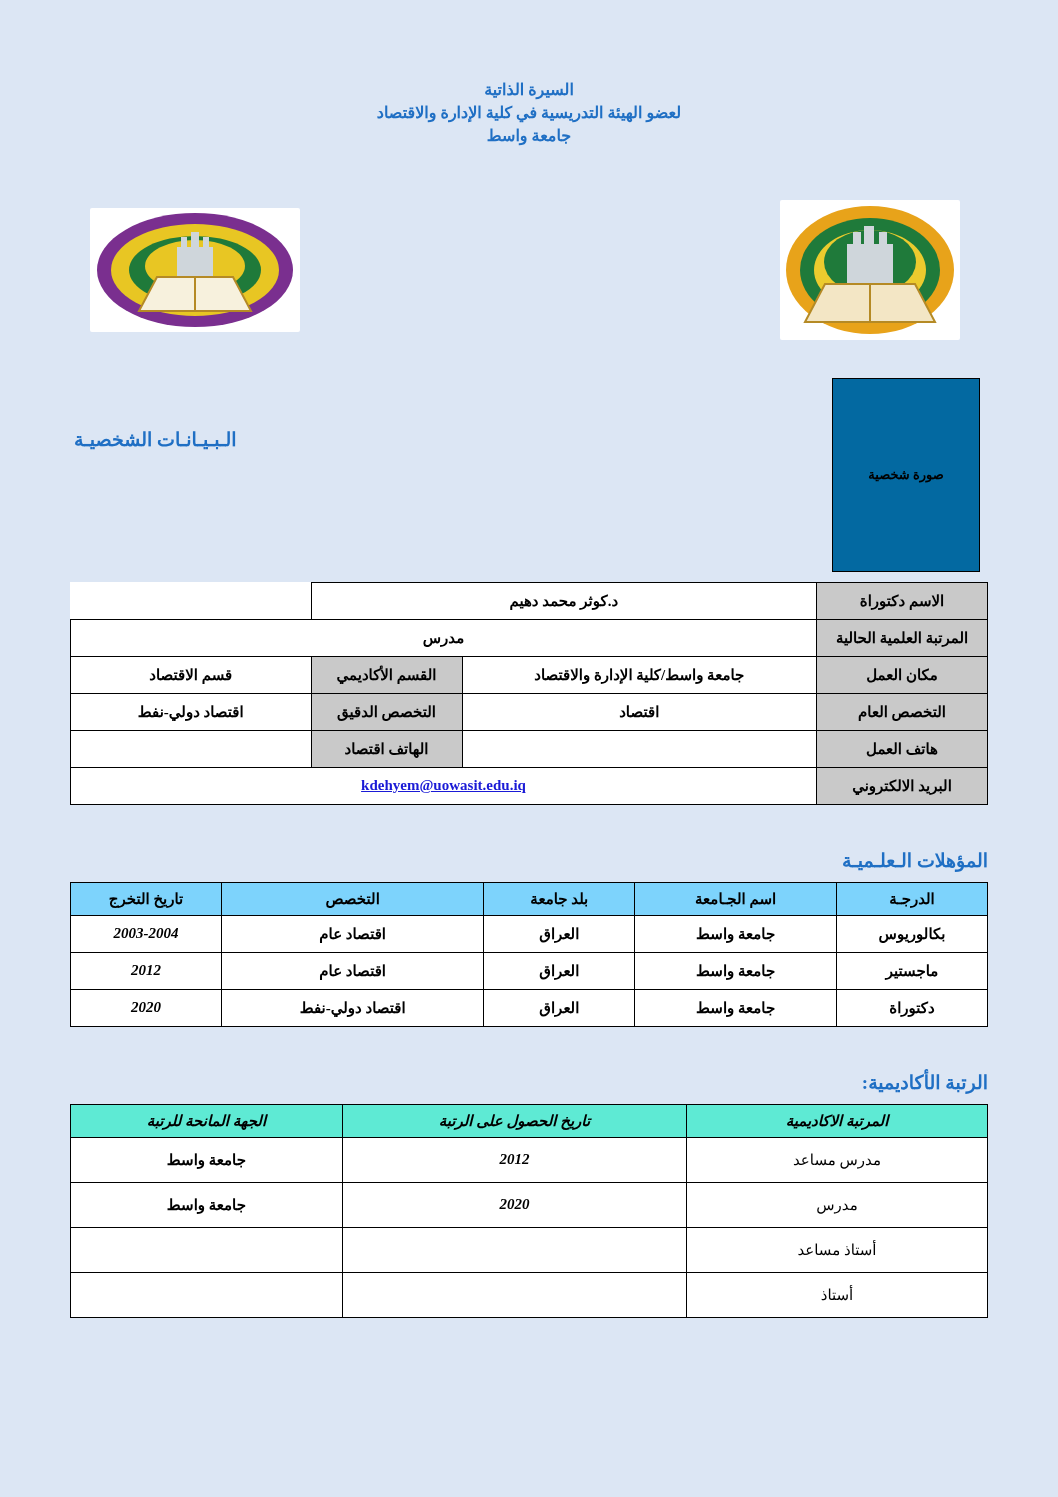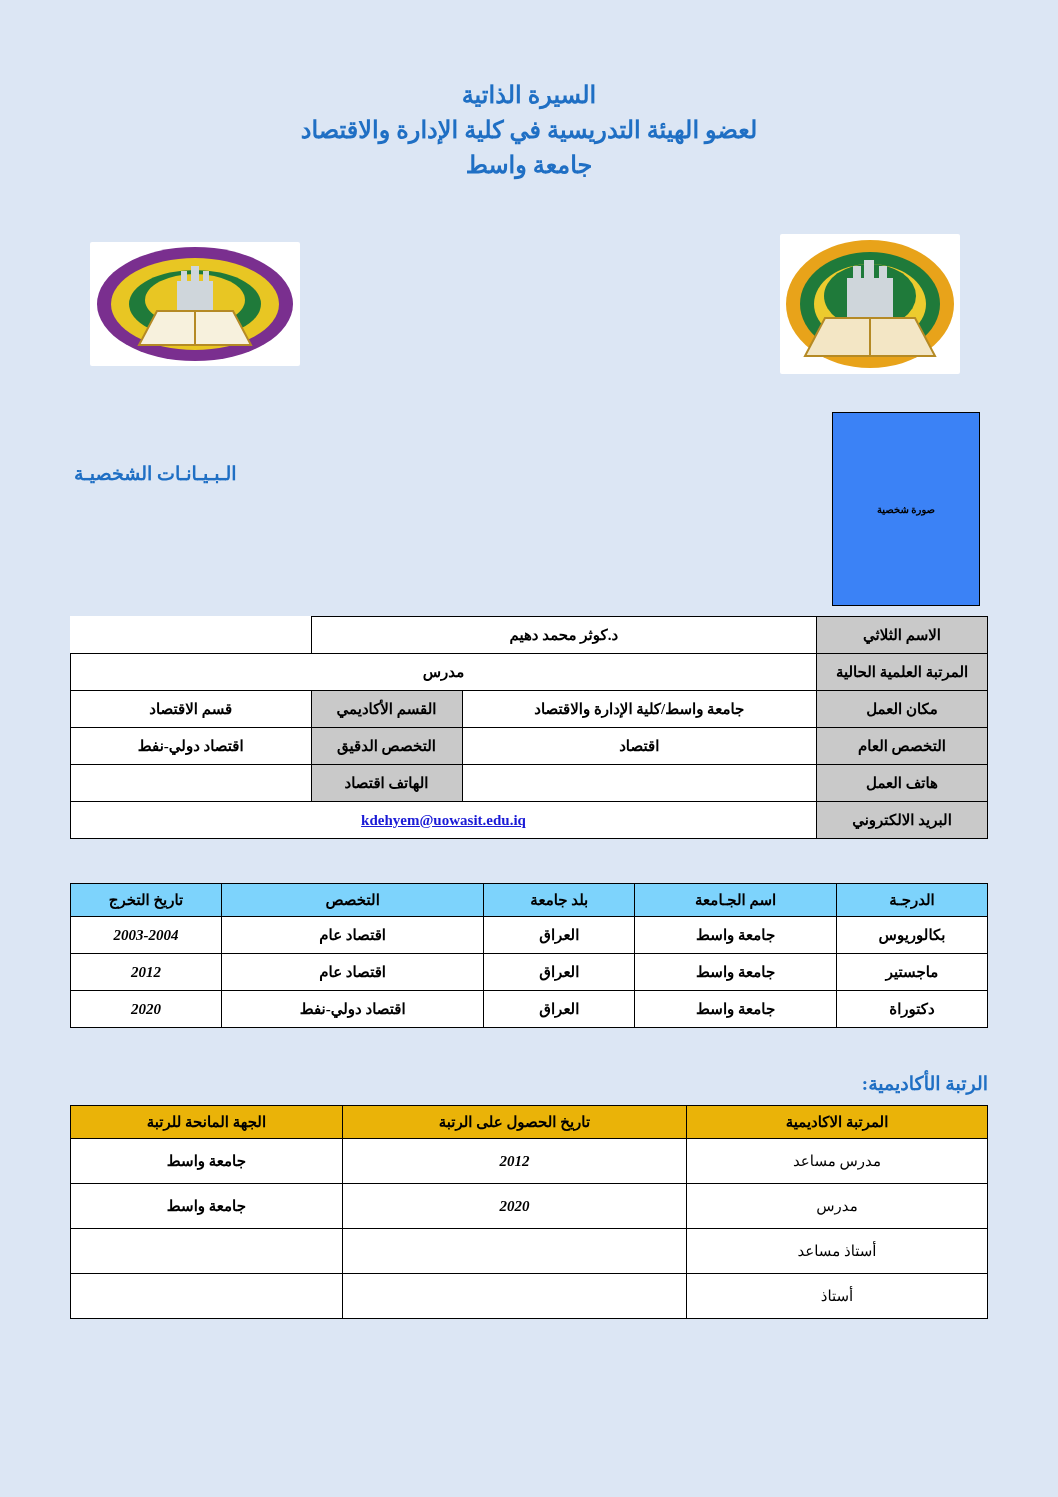--- a/index.html
+++ b/index.html
@@ -25,21 +25,21 @@
 
   
   .doc-title {
     text-align: center;
     padding-top: 78px;
     line-height: 1.45;
   }
   .doc-title div {
     color: #1f6fc4;
     font-weight: bold;
-    font-size: 24px;
+    font-size: 16px;
     letter-spacing: 0px;
   }
 
   
   .logos {
     position: relative;
     height: 160px;
     margin-top: 52px;
   }
   .logo-box {
@@ -86,26 +86,26 @@
     position: relative;
     height: 210px;
     margin-top: 18px;
   }
   .photo-box {
     position: absolute;
     right: 8px;
     top: 0;
     width: 146px;
     height: 192px;
-    background: #3b82f6;
+    background: #0369a1;
     border: 1px solid #000;
     display: flex;
     align-items: center;
     justify-content: center;
-    font-size: 10px;
+    font-size: 13px;
     font-weight: bold;
   }
   .personal-heading {
     position: absolute;
     left: 4px;
     top: 50px;
     color: #1f6fc4;
     font-weight: bold;
     font-size: 19px;
     letter-spacing: 1px;
@@ -138,21 +138,21 @@
     font-weight: bold;
   }
 
   
   .tbl-qual { margin-top: 0; }
   .tbl-qual td { height: 26px; }
   .tbl-qual .hdr { background:#7dd3fc; font-weight:bold; }
 
   
   .tbl-rank td { height: 34px; }
-  .tbl-rank .hdr { background:#eab308; font-weight:bold; }
+  .tbl-rank .hdr { background:#5eead4; font-weight:bold;font-style:italic; }
 
   .block { margin-bottom: 26px; }
   .spacer-18 { height: 18px; }
   .num { font-family: "Liberation Serif", serif; font-weight: bold; font-style: italic; }
 </style>
 </head>
 <body>
 
 <div class="page">
 
@@ -201,21 +201,21 @@
   </div>
 
   <div class="photo-row">
     <div class="photo-box">صورة شخصية</div>
     <div class="personal-heading">الـبـيـانـات الشخصيـة</div>
   </div>
 
   <table class="tbl-personal block">
     <tbody>
       <tr>
-        <td class="gray label-col">الاسم الثلاثي</td>
+        <td class="gray label-col">الاسم دكتوراة</td>
         <td class="bold" colspan="2">د.كوثر محمد دهيم</td>
         <td style="border:none;background:transparent;width:240px;"></td>
       </tr>
       <tr>
         <td class="gray label-col">المرتبة العلمية الحالية</td>
         <td class="bold" colspan="3">مدرس</td>
       </tr>
       <tr>
         <td class="gray label-col">مكان العمل</td>
         <td class="bold">جامعة واسط/كلية الإدارة والاقتصاد</td>
@@ -238,20 +238,21 @@
         <td class="gray label-col">البريد الالكتروني</td>
         <td class="mail" colspan="3">
           <a href="#">kdehyem@uowasit.edu.iq</a>
         </td>
       </tr>
     </tbody>
   </table>
 
   <div class="spacer-18"></div>
 
+  <div class="section-title">المؤهلات الـعلـميـة</div>
   <table class="tbl-qual block">
     <thead>
       <tr>
         <th class="hdr" style="width:150px">الدرجـة</th>
         <th class="hdr">اسم الجـامعة</th>
         <th class="hdr" style="width:150px">بلد جامعة</th>
         <th class="hdr">التخصص</th>
         <th class="hdr" style="width:150px">تاريخ التخرج</th>
       </tr>
     </thead>

